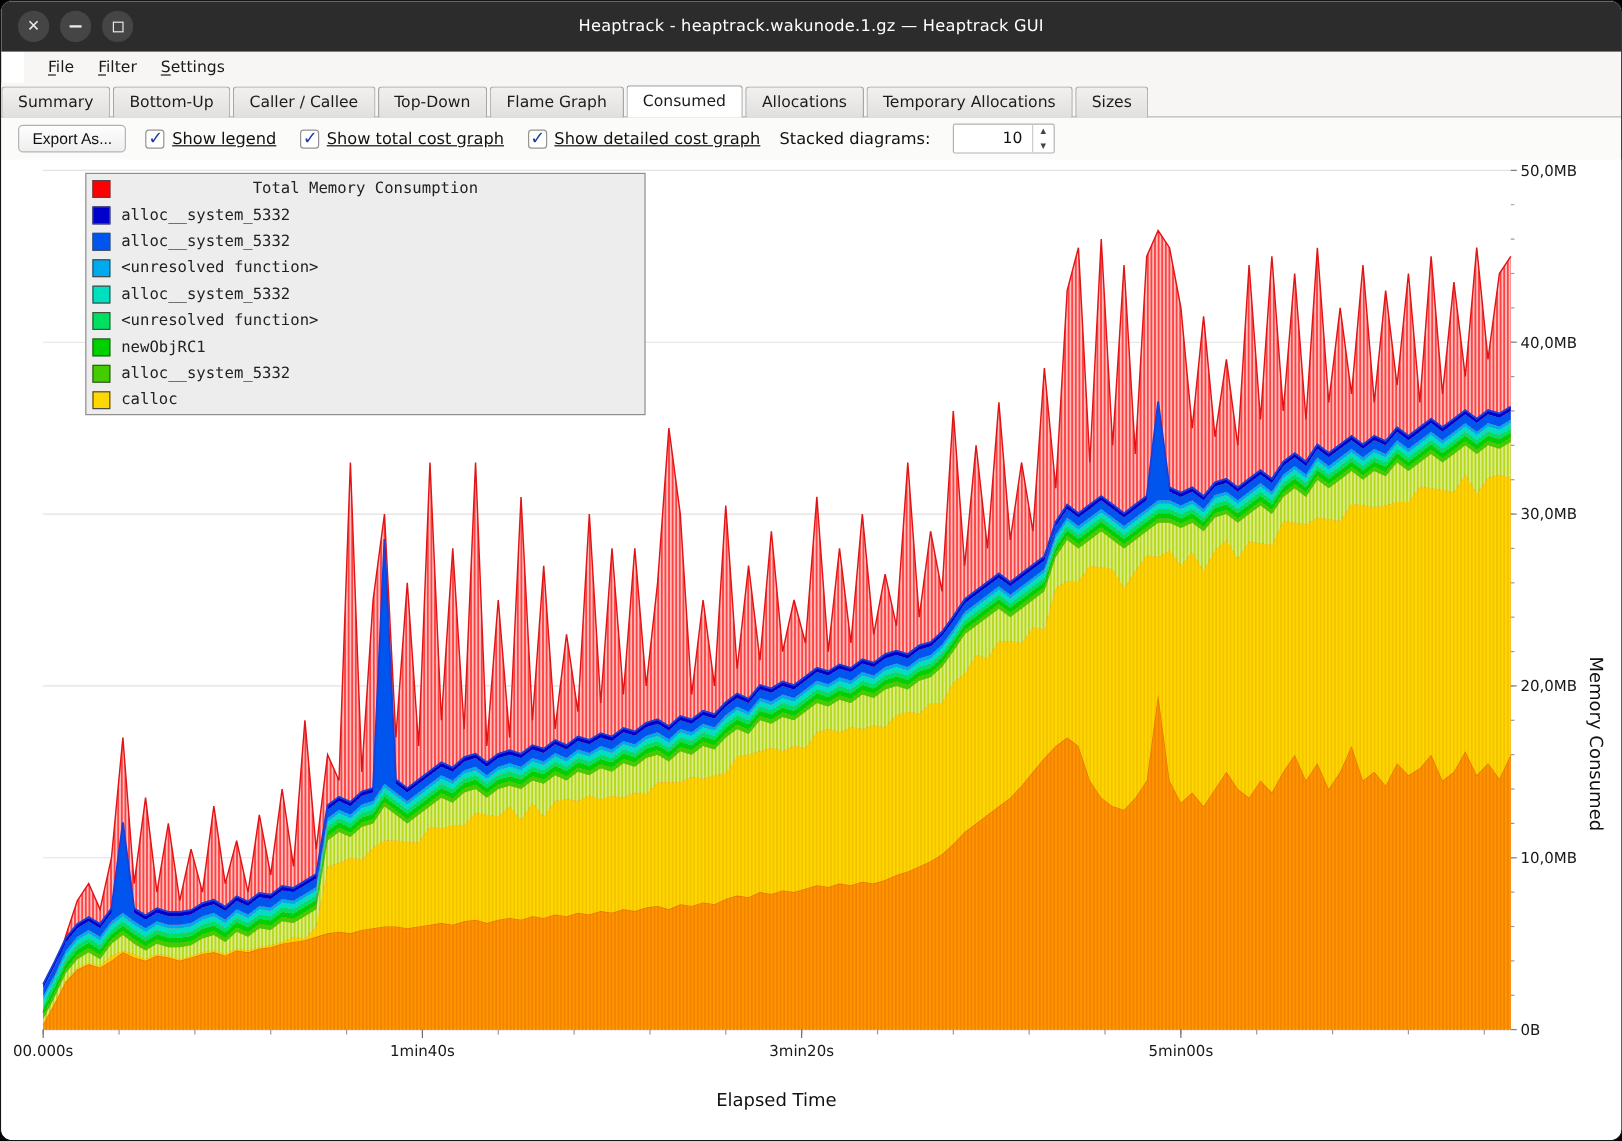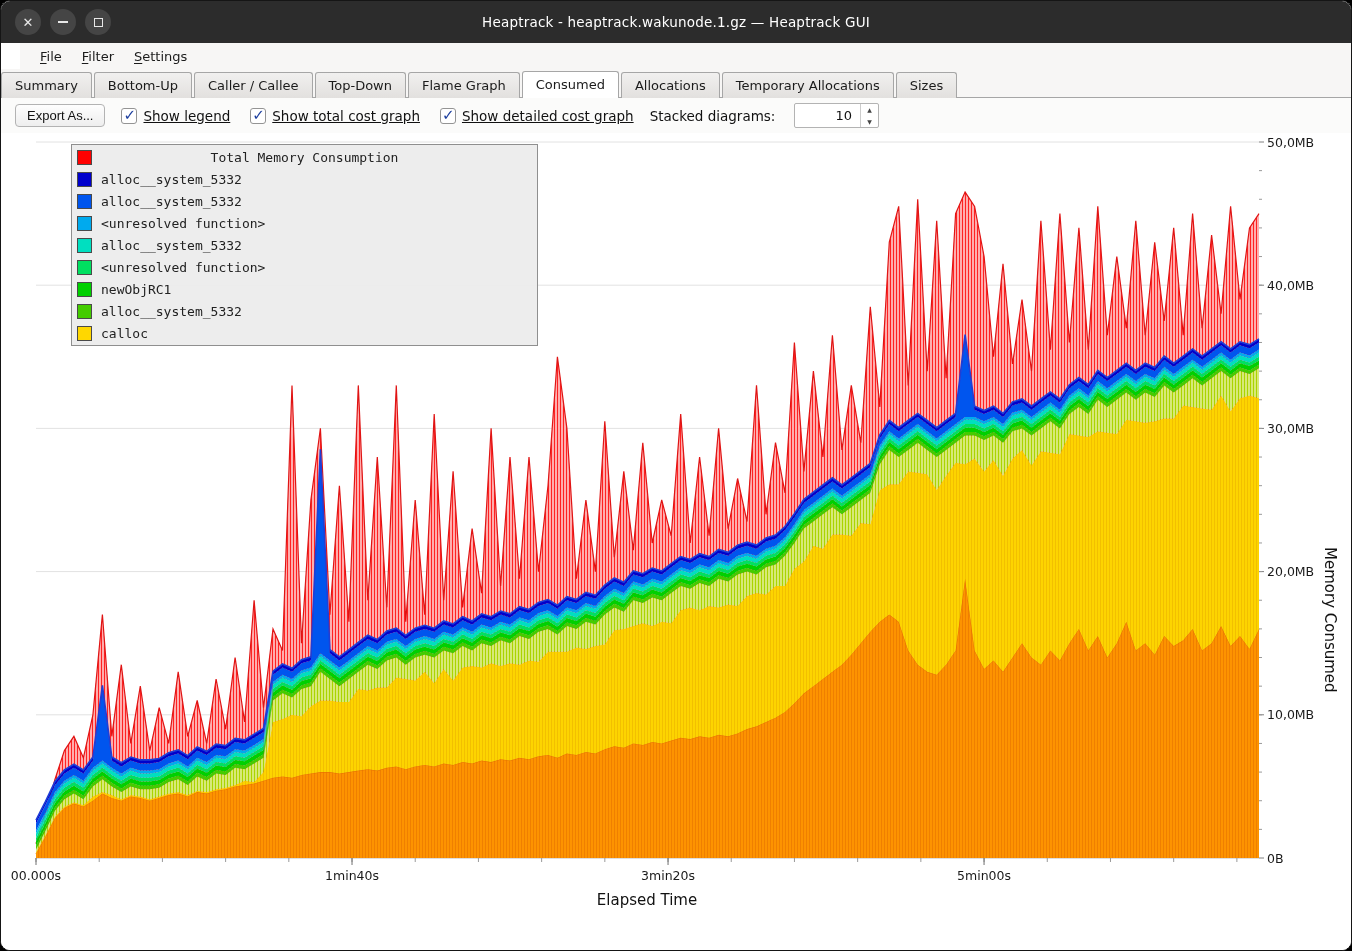--- a/index.html
+++ b/index.html
@@ -32,21 +32,21 @@
   .spin-val{padding:2px 8px;font-size:13px;display:flex;align-items:center;}
   .spin-btns{display:flex;flex-direction:column;border-left:1px solid #cccccc;width:17px;}
   .spin-btn{flex:1;display:flex;align-items:center;justify-content:center;font-size:6px;color:#444;}
   
   .chart-wrap{position:absolute;left:0;top:132px;width:1352px;height:819px;background:#fff;}
   .chart-wrap svg{position:absolute;left:0;top:0;}
   .legend{position:absolute;left:38px;top:11px;width:467px;background:rgba(236,236,236,0.93);border:1px solid #8f8f8f;padding:1px 0;box-sizing:border-box;font-family:"DejaVu Sans Mono","Liberation Mono",monospace;font-size:13px;color:#222;margin-left:32px;}
   .legend-row{display:flex;align-items:center;height:22px;padding:0 5px;}
   .swatch{width:15px;height:15px;border:1px solid #4a4a4a;margin-right:9px;flex:none;box-sizing:border-box;}
   .legend-title-text{flex:1;text-align:center;margin-right:24px;}
-  .x-axis-title{position:absolute;left:0;top:758px;width:1292px;text-align:center;font-size:15px;color:#111;}
+  .x-axis-title{position:absolute;left:0;top:775px;width:1292px;text-align:center;font-size:15px;color:#111;}
   .y-axis-title{position:absolute;left:1320px;top:414px;writing-mode:vertical-rl;font-size:15px;color:#111;}
 </style>
 </head>
 <body>
 
 <div class="window">
 
   <div class="titlebar">
     <div class="winbtns">
       <div class="winbtn">

